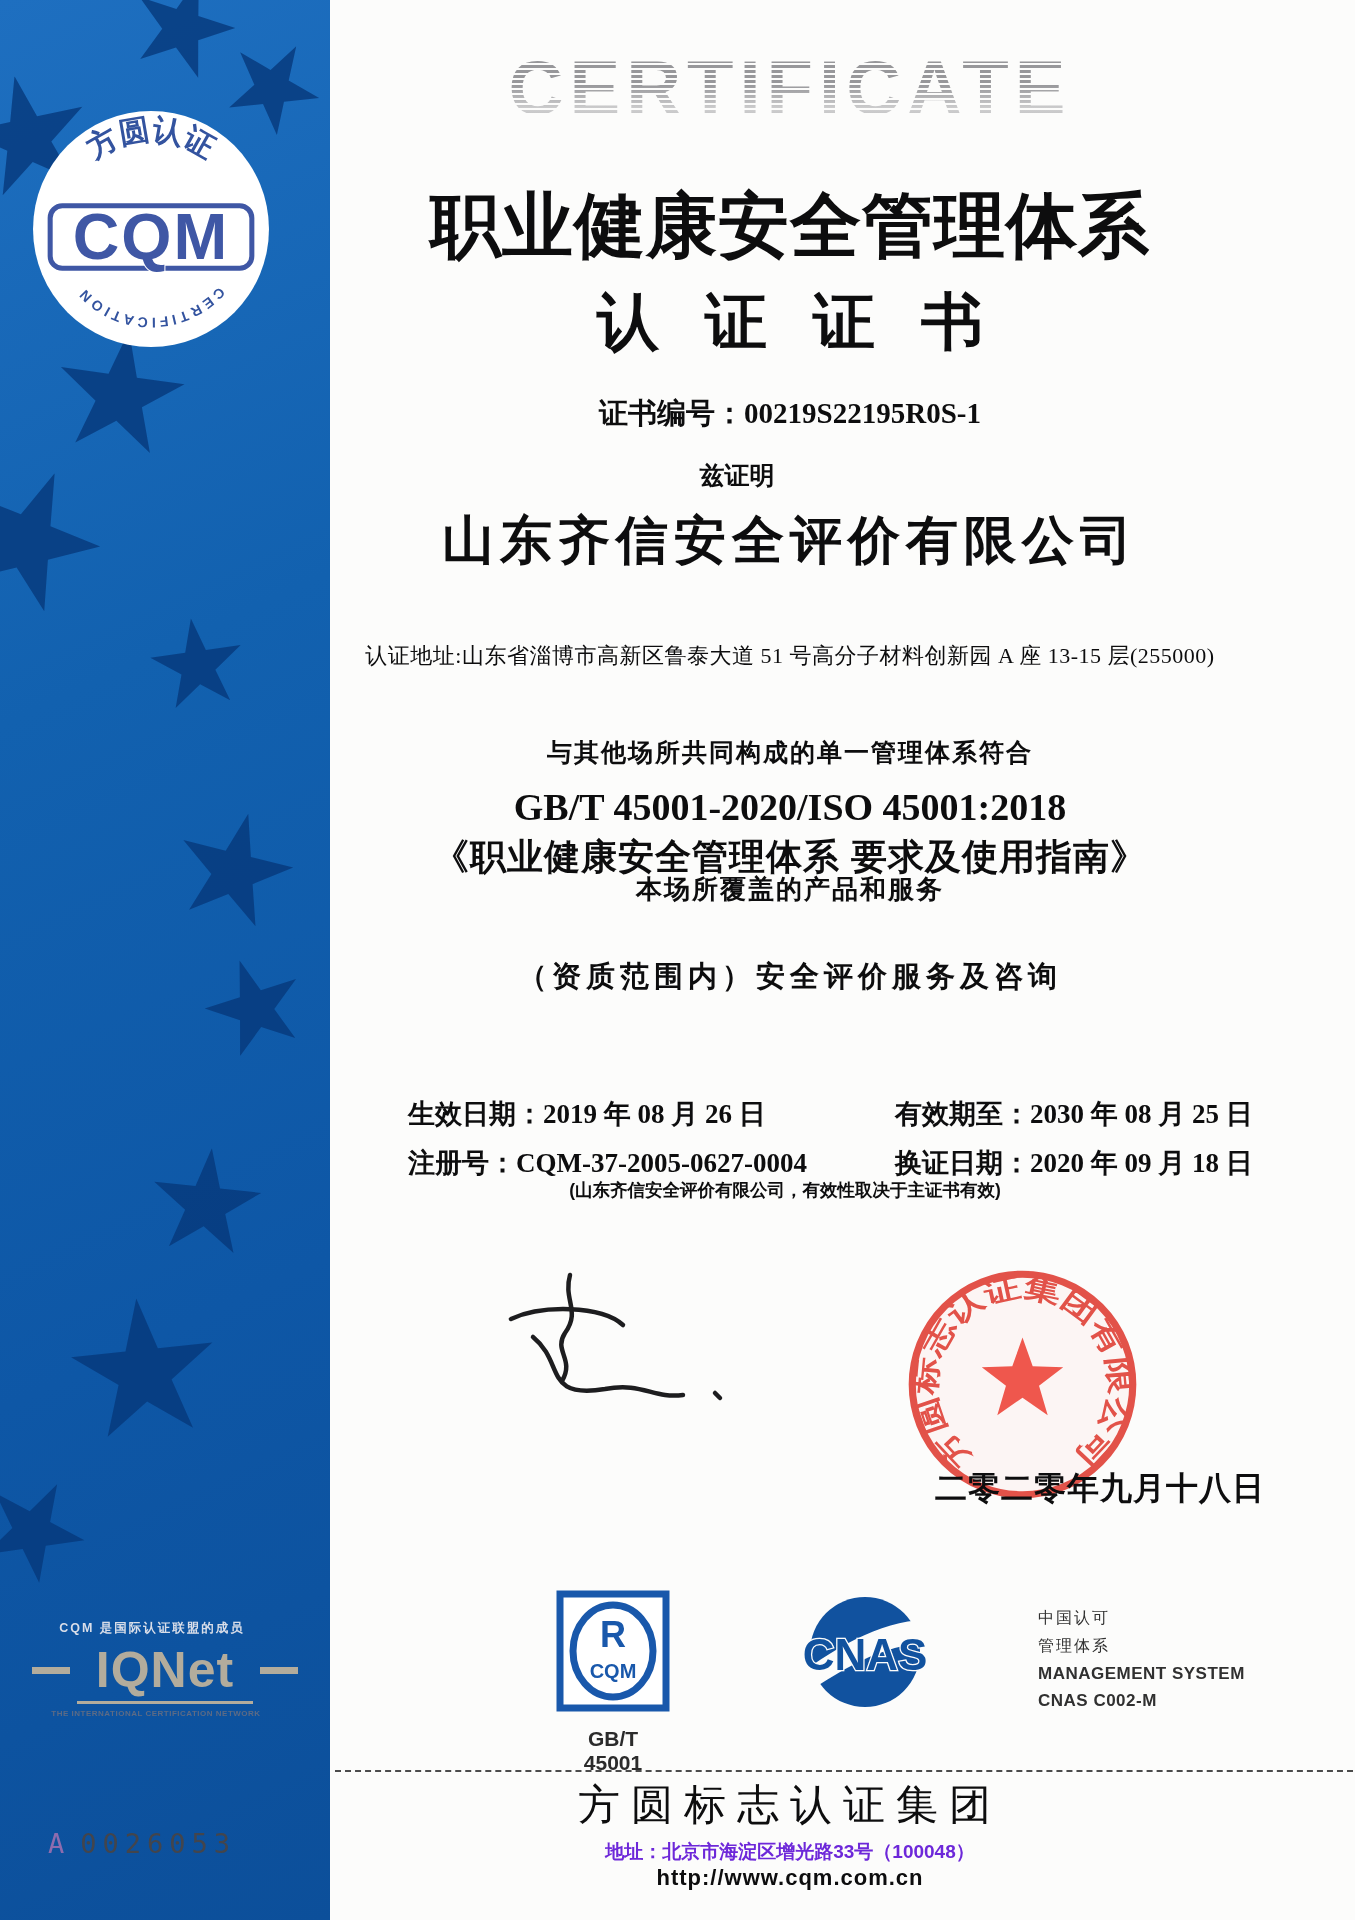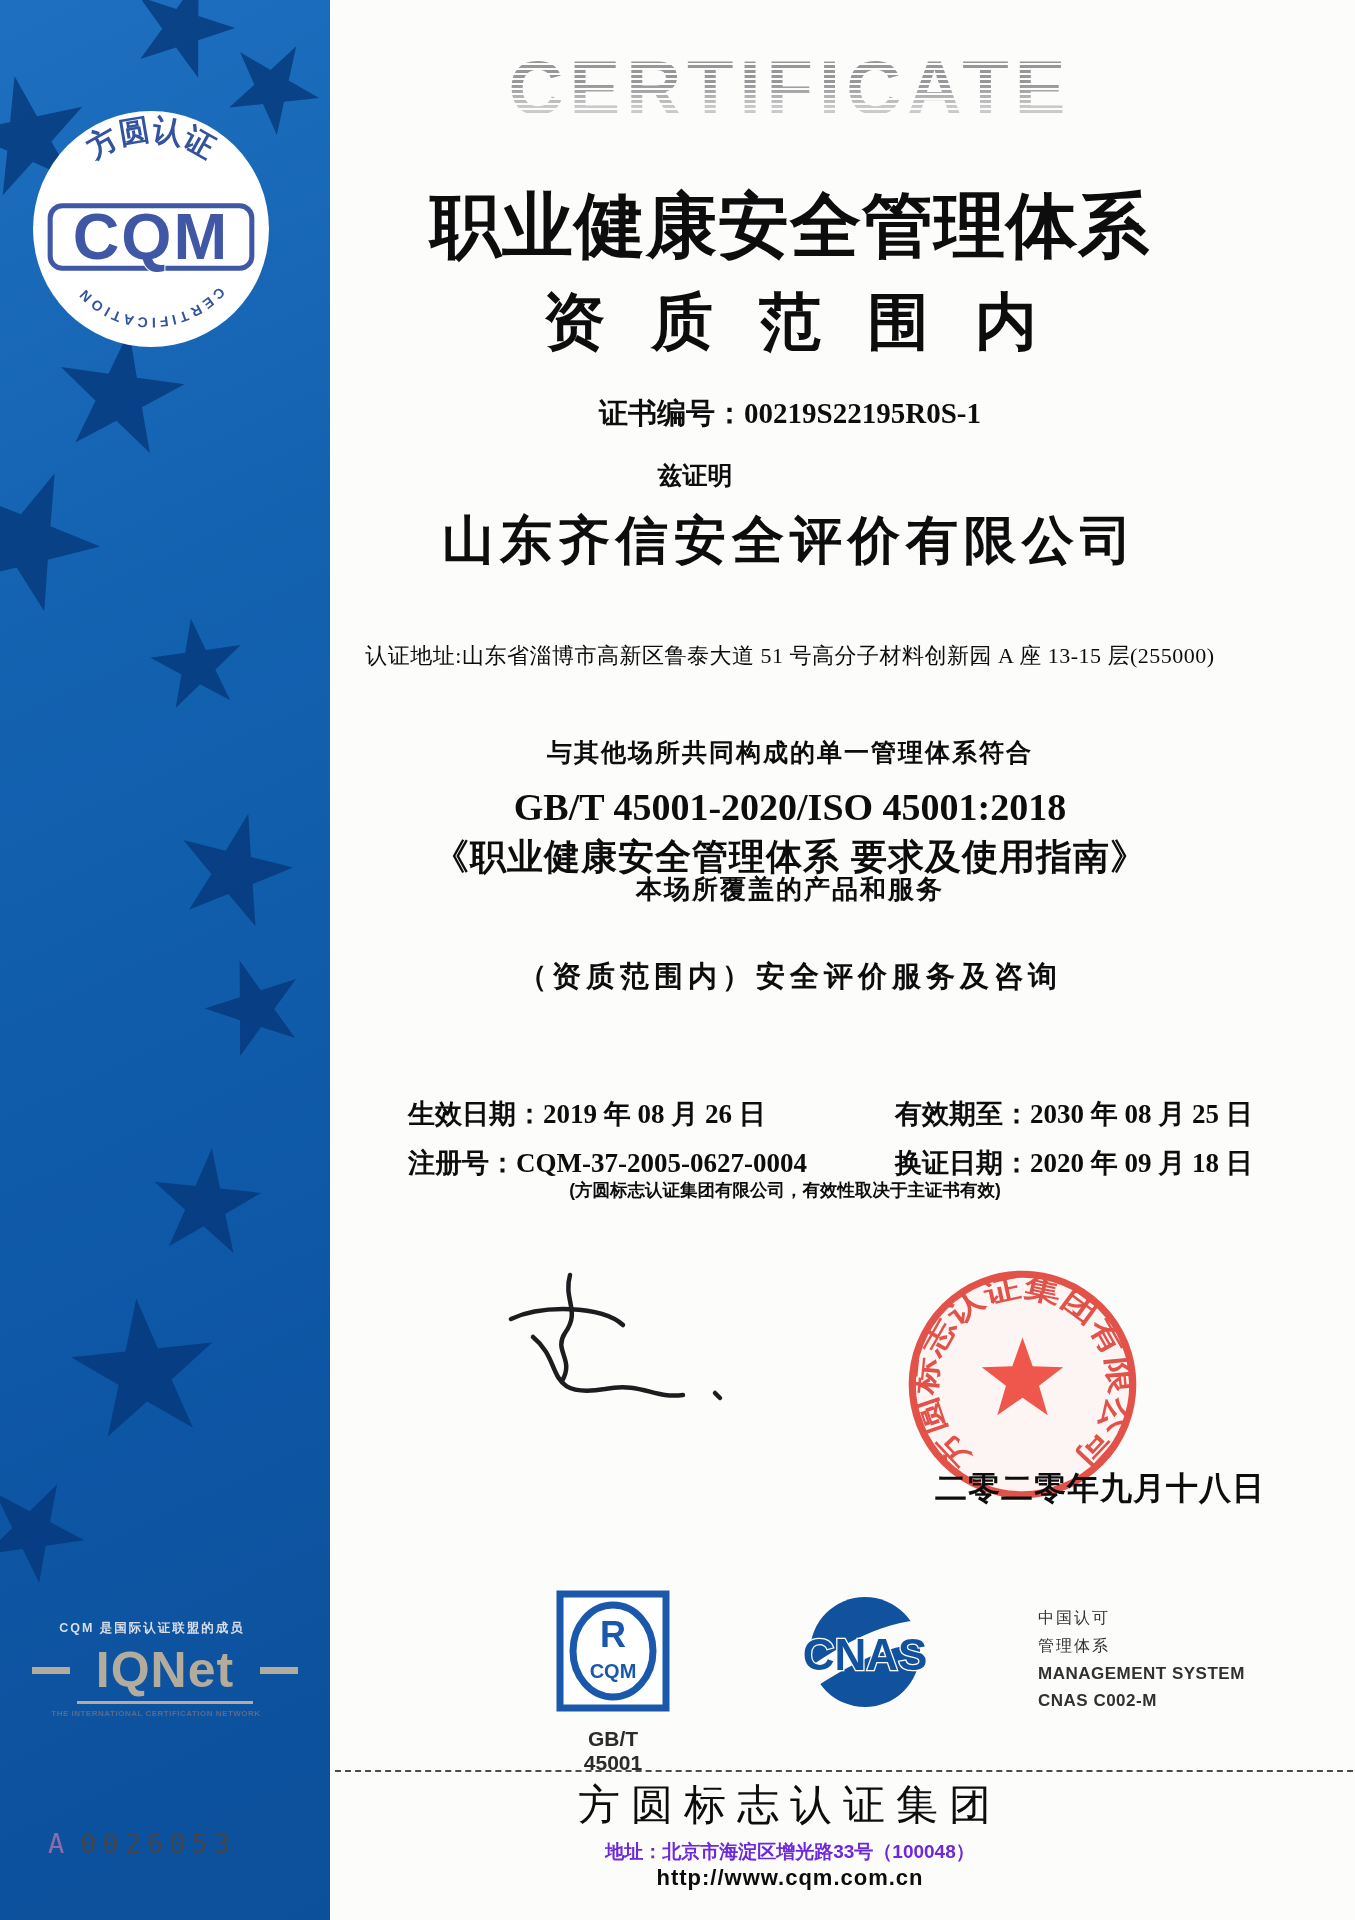--- a/index.html
+++ b/index.html
@@ -41,21 +41,21 @@
   .watermark{top:50px; font-size:76px; font-weight:700; letter-spacing:6px;
     color:#97979a; position:absolute;}
   .watermark .stripes{position:absolute; inset:0; pointer-events:none;
     background:
       linear-gradient(to bottom, rgba(252,252,251,0) 0%, rgba(252,252,251,0) 45%, rgba(252,252,251,.55) 78%, rgba(252,252,251,.25) 100%),
       repeating-linear-gradient(to bottom, rgba(252,252,251,0) 0 3px, #fcfcfb 3px 5px);}
 
   .title1{top:190px; font-size:71px; font-weight:900; letter-spacing:1px;}
   .title2{top:291px; font-size:62px; font-weight:900; letter-spacing:46px; padding-left:46px; box-sizing:border-box;}
   .certno{top:399px; font-size:29px; font-weight:700;}
-  .certify{top:463px; left:330px; width:730px; text-align:center; font-size:25px; font-weight:600;}
+  .certify{top:463px; left:330px; width:730px; text-align:center; font-size:25px; font-weight:600;padding-left:42px;}
   .company{top:515px; font-size:52px; font-weight:600; letter-spacing:6px;}
   .addr{top:645px; font-size:22px; font-weight:500; letter-spacing:.5px;}
   .conform{top:740px; font-size:25px; font-weight:700; letter-spacing:2px;}
   .std{top:788px; font-size:38px; font-weight:700;}
   .stdname{top:839px; font-size:36px; font-weight:800; letter-spacing:1px;}
   .scopehead{top:876px; font-size:26px; font-weight:700; letter-spacing:2px;}
   .scopetxt{top:962px; font-size:29px; font-weight:600; letter-spacing:5px;}
 
   .drow{position:absolute; font-size:27px; font-weight:600; font-family:"Liberation Serif",serif;}
   .note{top:1182px; left:420px; width:730px; text-align:center; font-size:17.5px; font-weight:700;}
@@ -119,21 +119,21 @@
     <div class="serial mono">
       <span class="pfx">A</span><span>0026053</span>
     </div>
   </div>
 
   <div class="abs ctr watermark">
     <span>CERTIFICATE</span>
     <span class="stripes"></span>
   </div>
   <div class="abs ctr title1">职业健康安全管理体系</div>
-  <div class="abs ctr title2">资质范围内</div>
+  <div class="abs ctr title2">认证证书</div>
 
   <div class="abs ctr certno serif">
     <span>证书编号：</span><span>00219S22195R0S-1</span>
   </div>
   <div class="abs certify serif">兹证明</div>
   <div class="abs ctr company serif">山东齐信安全评价有限公司</div>
   <div class="abs ctr addr serif">认证地址:山东省淄博市高新区鲁泰大道 51 号高分子材料创新园 A 座 13-15 层(255000)</div>
   <div class="abs ctr conform sans">与其他场所共同构成的单一管理体系符合</div>
   <div class="abs ctr std serif">GB/T 45001-2020/ISO 45001:2018</div>
   <div class="abs ctr stdname sans">《职业健康安全管理体系  要求及使用指南》</div>
@@ -145,21 +145,21 @@
   </div>
   <div class="drow" style="left:895px;top:1096px;">
     <span>有效期至：</span><span>2030 年 08 月 25 日</span>
   </div>
   <div class="drow" style="left:408px;top:1145px;">
     <span>注册号：</span><span>CQM-37-2005-0627-0004</span>
   </div>
   <div class="drow" style="left:895px;top:1145px;">
     <span>换证日期：</span><span>2020 年 09 月 18 日</span>
   </div>
-  <div class="abs note sans">(方圆标志认证集团有限公司，有效性取决于主证书有效)</div>
+  <div class="abs note sans">(山东齐信安全评价有限公司，有效性取决于主证书有效)</div>
 
   <svg class="abs" style="left:415px;top:1265px;" width="370" height="180" viewBox="0 0 370 180">
     <g fill="none" stroke="#1d1d1f" stroke-width="4.5" stroke-linecap="round">
       <path d="M 155 10 C 148 35, 166 46, 150 68 C 138 86, 160 94, 147 116"></path>
       <path d="M 96 54 C 126 40, 186 40, 208 60"></path>
       <path d="M 118 72 C 150 98, 128 134, 190 124 C 228 117, 238 134, 268 130"></path>
       <path d="M 300 128 l 5 5"></path>
     </g>
   </svg>
 

